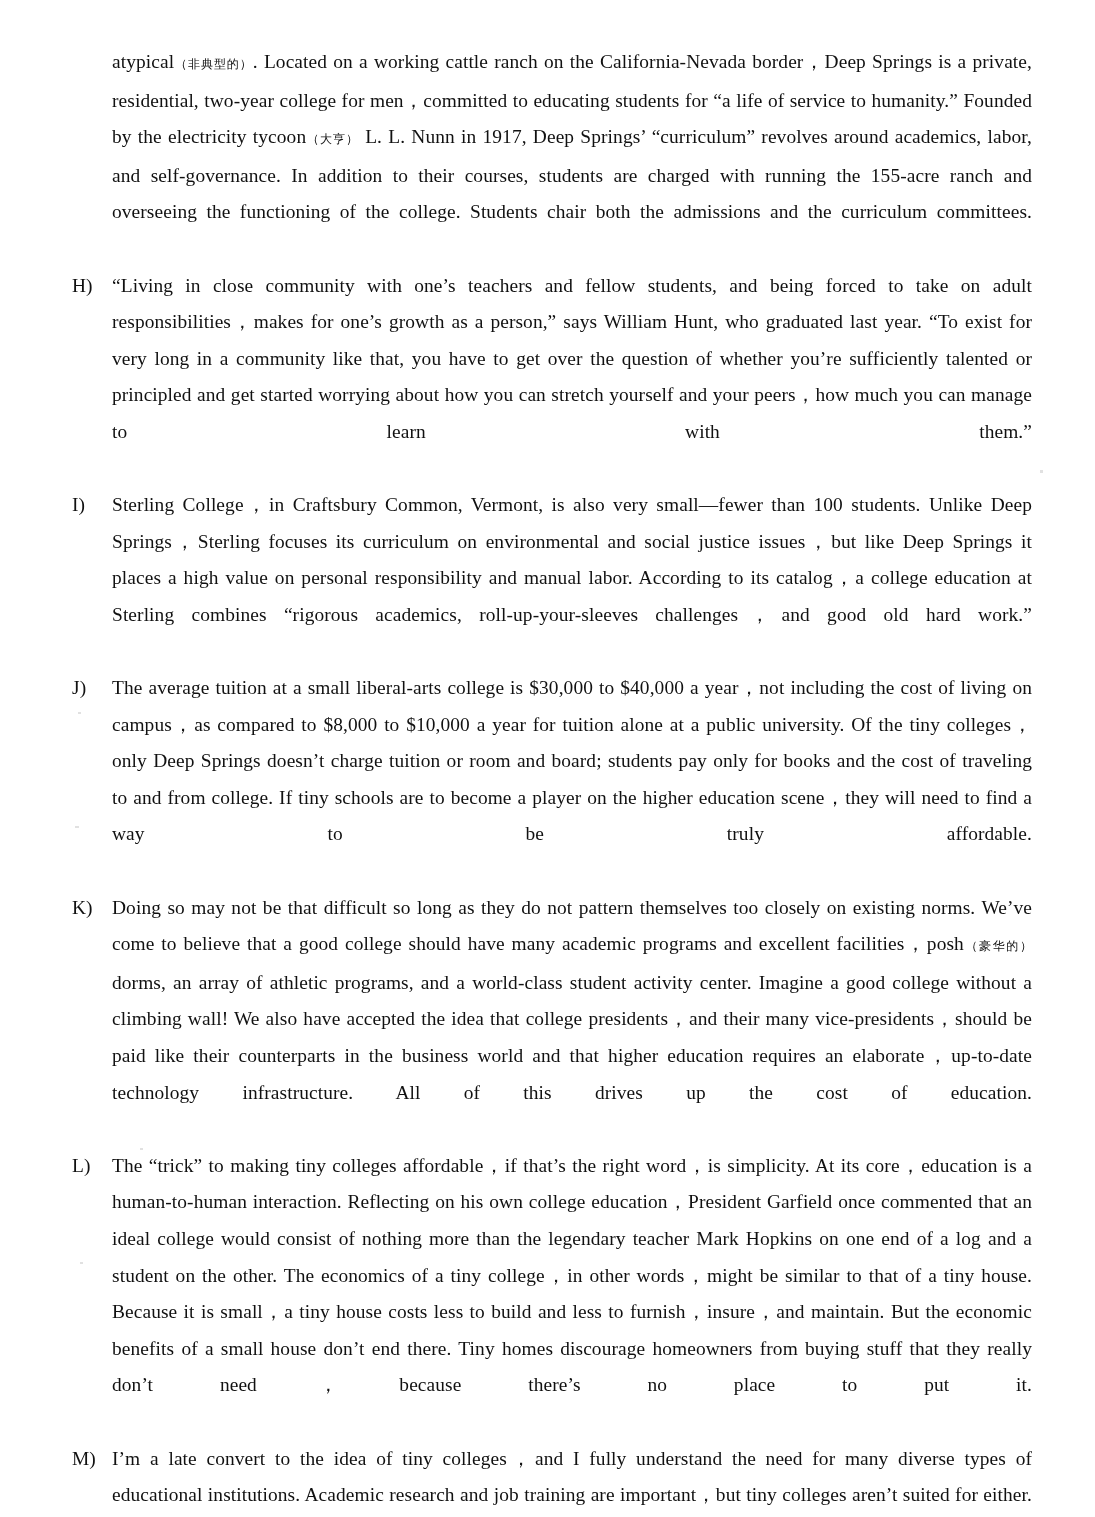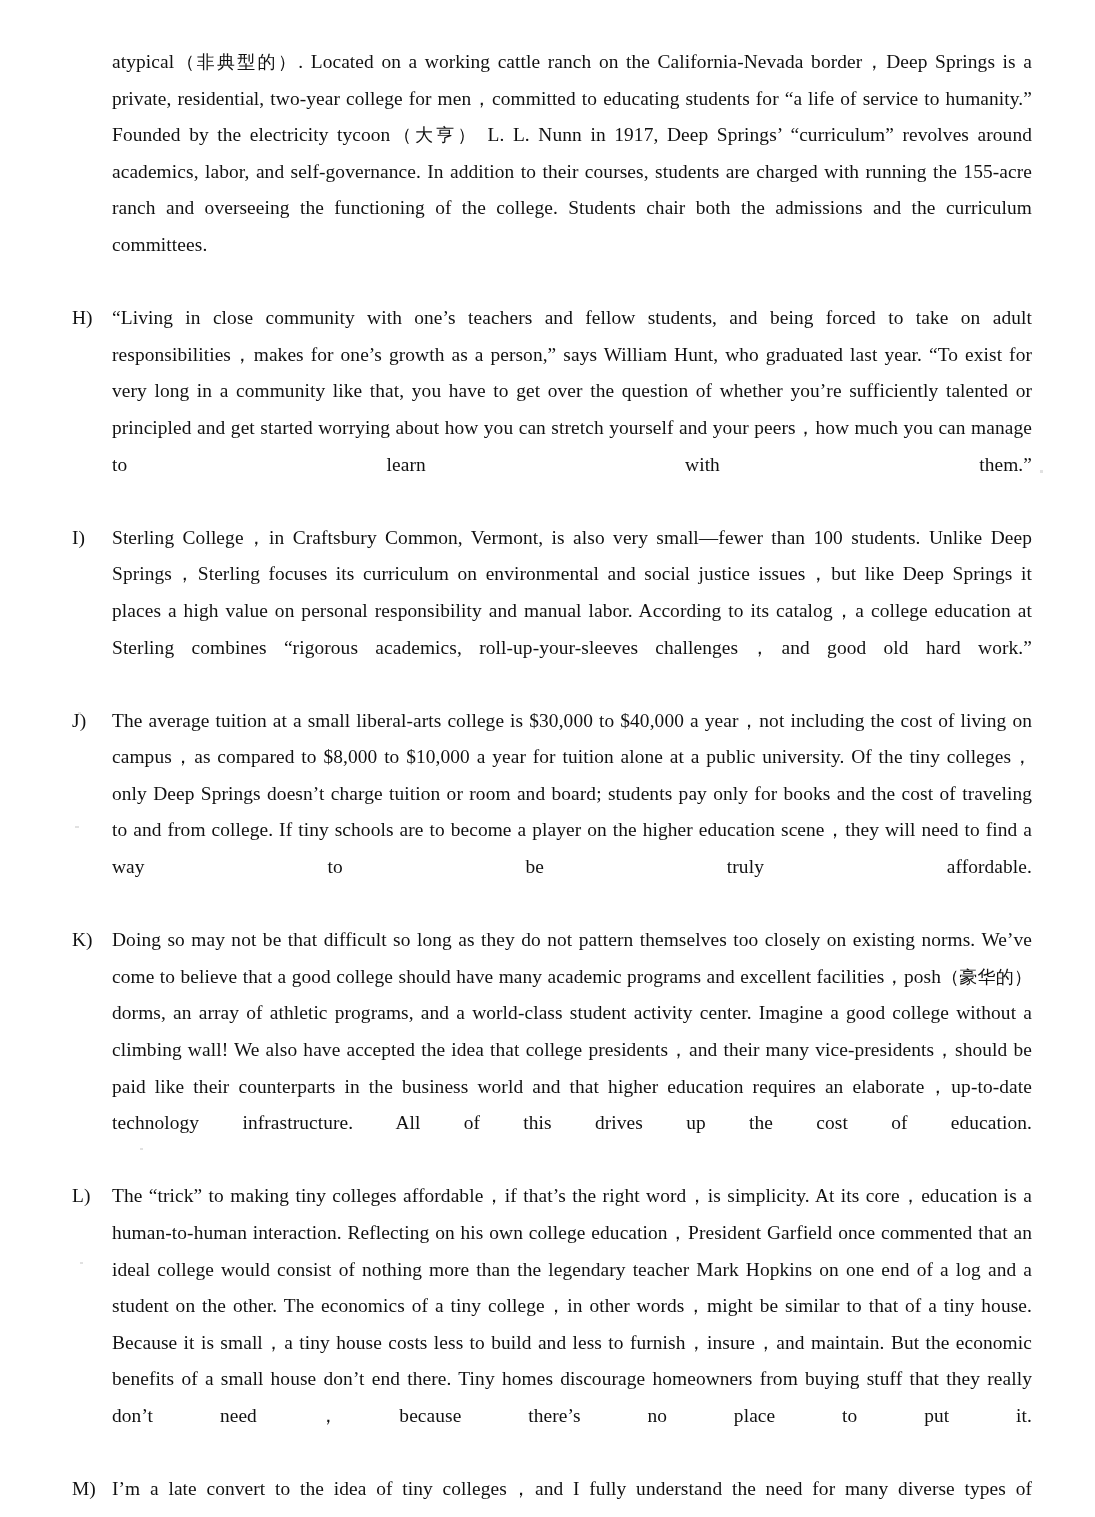--- a/index.html
+++ b/index.html
@@ -57,21 +57,21 @@
     display: inline-block;
     width: 100%;
   }
   
   .para.continuation { padding-left: 40px; }
 
   .it { }
   .cjk {
     font-family: "DejaVu Sans", "Liberation Sans", sans-serif;
     font-style: normal;
-    font-size: 18px;
+    font-size: 12px;
   }
 
   
   .footer {
     position: absolute;
     left: 0;
     top: 1438px;
     width: 1095px;
     text-align: center;
     font-family: "DejaVu Sans", "Liberation Sans", sans-serif;

